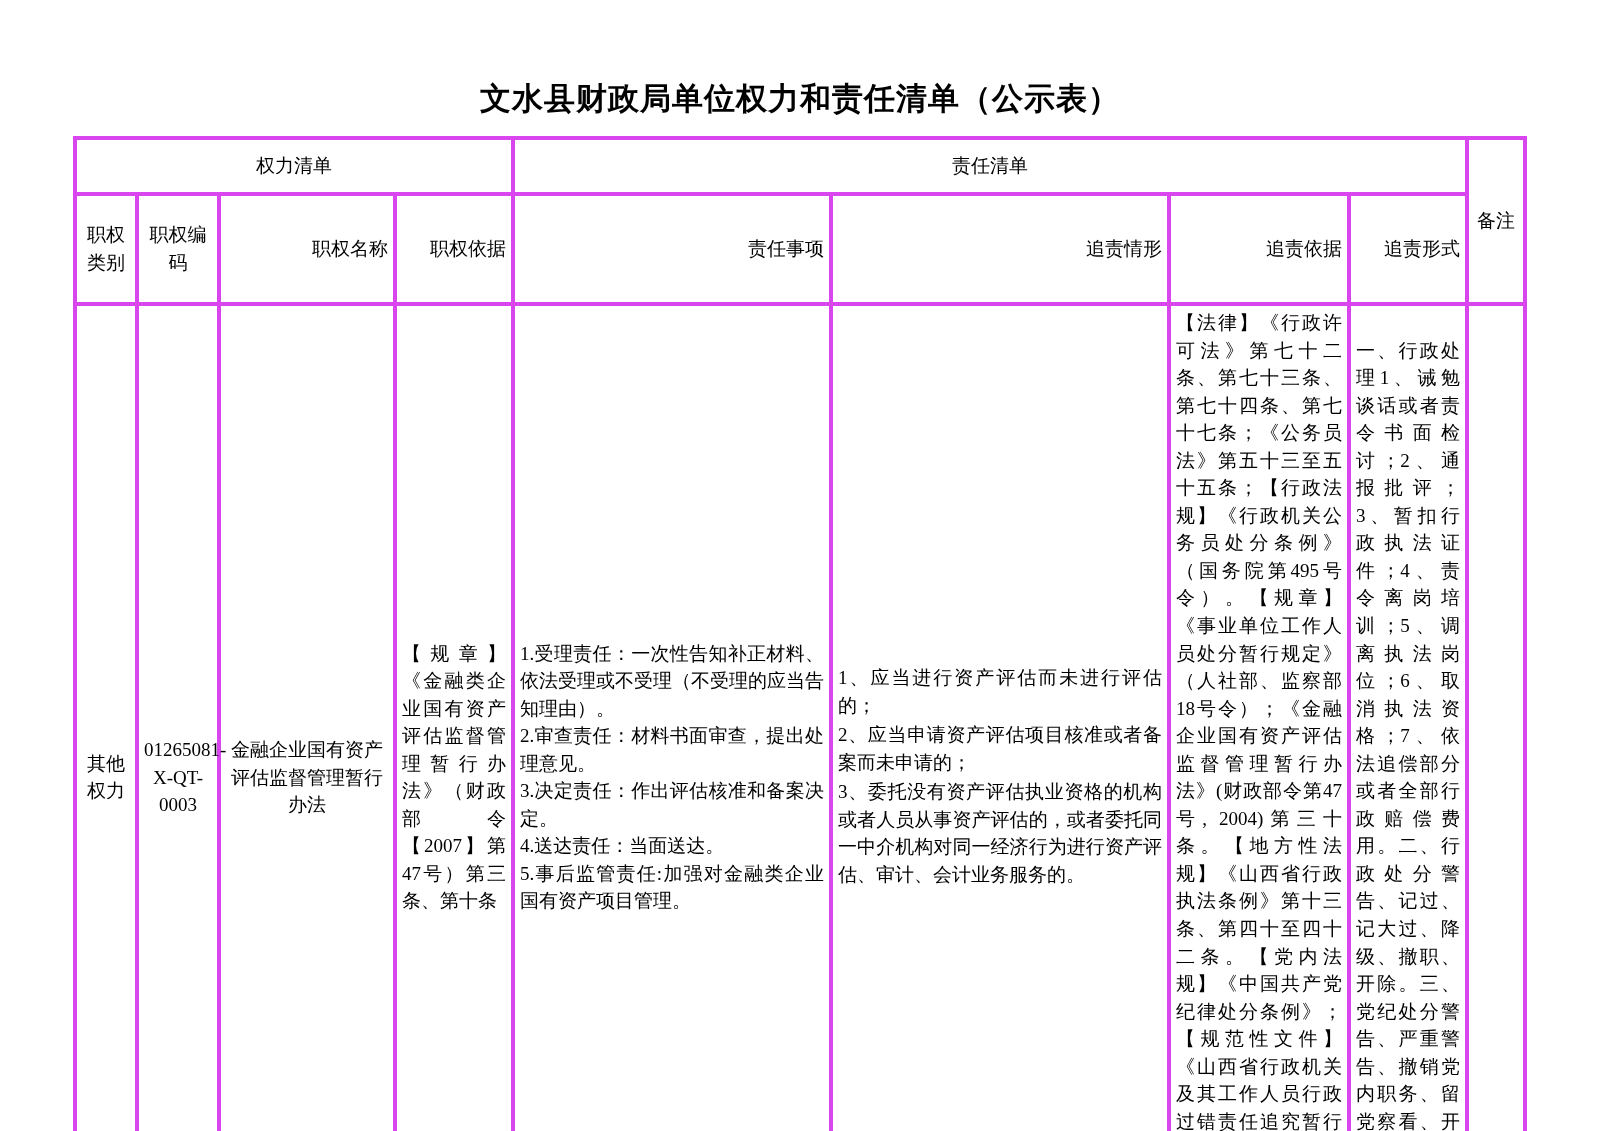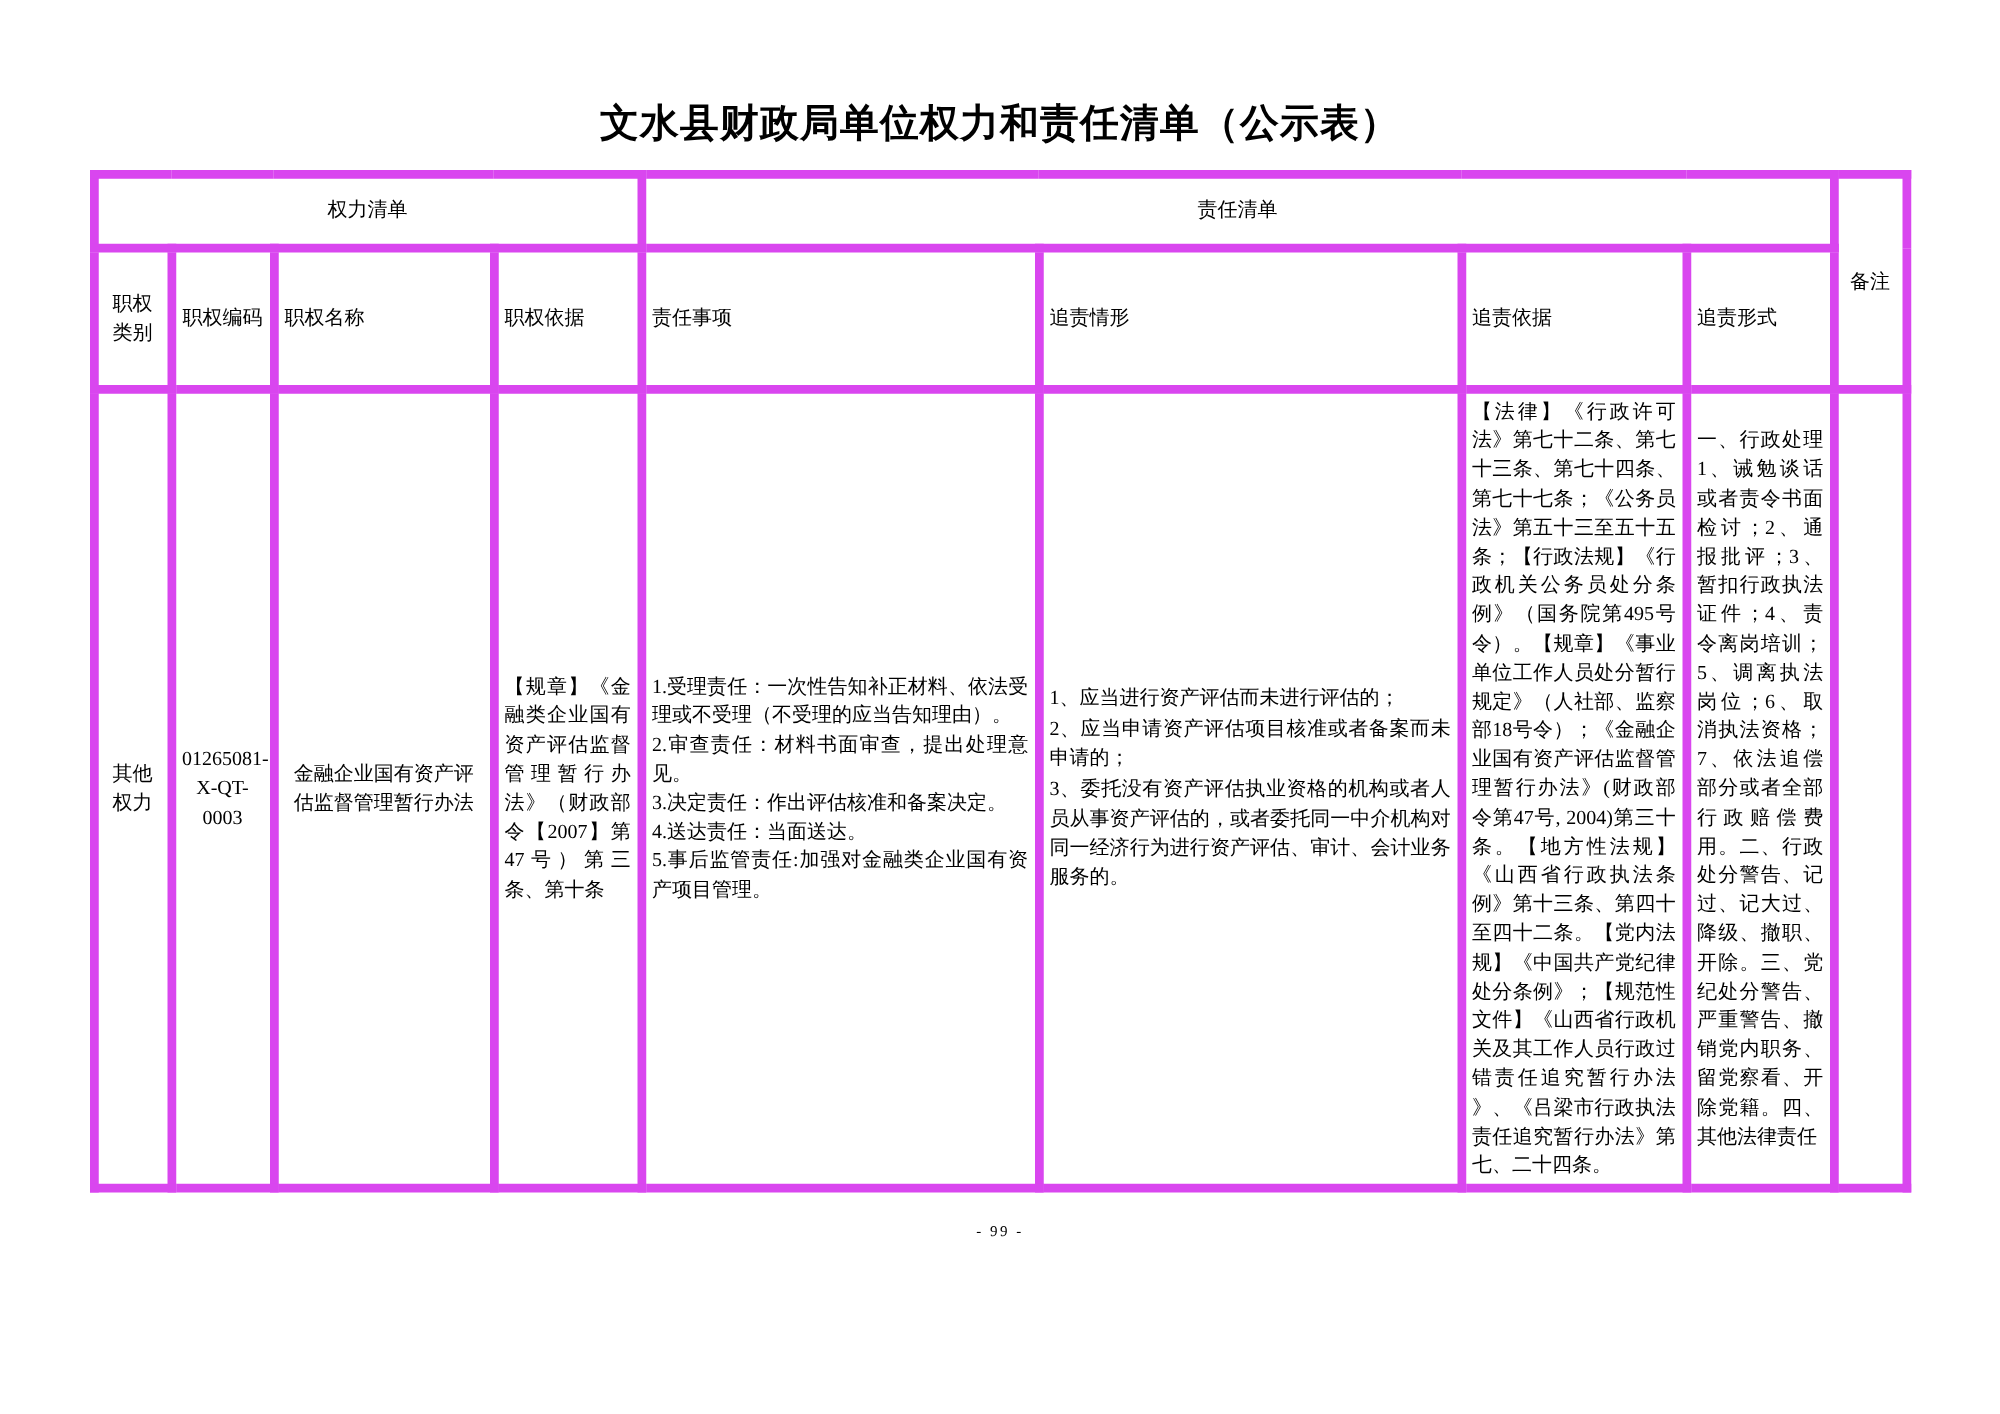--- a/index.html
+++ b/index.html
@@ -31,34 +31,34 @@
     padding-bottom: 16px;
     font-family: "Liberation Serif", "DejaVu Serif", serif;
   }
   table.main {
     border-collapse: collapse;
     table-layout: fixed;
     margin: 0 auto;
     width: 1450px;
   }
   table.main td, table.main th {
-    border: 7px solid #d946ef;
+    border: 4px solid #d946ef;
     vertical-align: middle;
     padding: 3px 5px;
-    font-size: 16px;
+    font-size: 19px;
     line-height: 1.45;
     font-weight: normal;
   }
   .grp-head {
     text-align: center;
     font-size: 17px;
     height: 46px;
   }
   .col-head {
-    text-align: left;
+    text-align: right;
     font-size: 16px;
     height: 100px;
   }
   .remark-head {
     text-align: center;
     font-size: 16px;
     width: 58px;
     line-height: 1.25;
     margin-top: 21px;
   }

